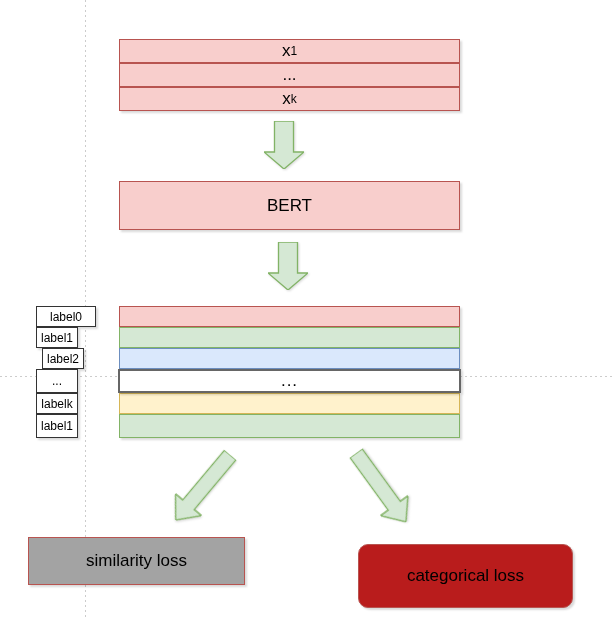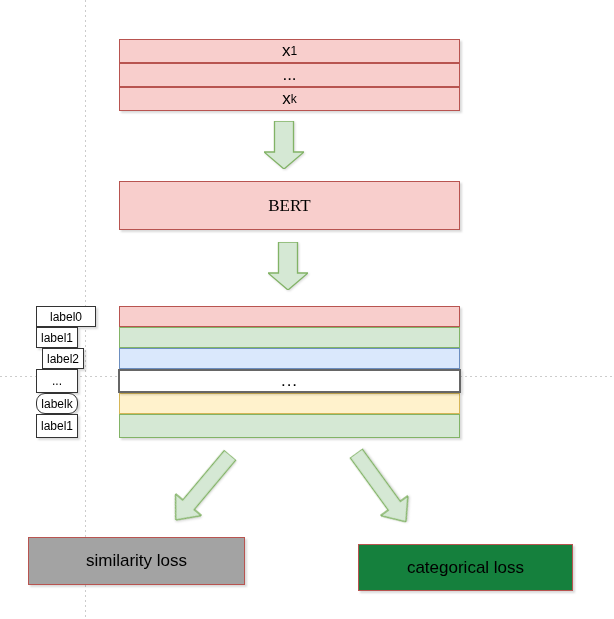--- a/index.html
+++ b/index.html
@@ -47,42 +47,42 @@
     <div class="shape big-text" style="left: 119px; top: 87px; width: 341px; height: 24px; background-color: rgb(248, 206, 204); border-color: rgb(184, 84, 80);">
       <span>x</span>
         <sub>k</sub>
     </div>
   </div>
 
   <svg class="arrow" style="left:264px; top:121px;" width="40" height="48" viewBox="0 0 40 48">
     <polygon points="10.5,0 29.5,0 29.5,31 40,31 20,48 0,31 10.5,31" stroke-width="1.3" fill="#d5e8d4" stroke="#82b366"></polygon>
   </svg>
 
-  <div class="shape big-text" style="left: 119px; top: 181px; width: 341px; height: 49px; background-color: rgb(248, 206, 204); border-color: rgb(184, 84, 80); font-family: Liberation Serif, serif;">
+  <div class="shape big-text" style="left: 119px; top: 181px; width: 341px; height: 49px; background-color: rgb(248, 206, 204); border-color: rgb(184, 84, 80);">
     <span>BERT</span>
   </div>
 
   <svg class="arrow" style="left:268px; top:242px;" width="40" height="48" viewBox="0 0 40 48">
     <polygon points="10.5,0 29.5,0 29.5,31 40,31 20,48 0,31 10.5,31" stroke-width="1.3" fill="#d5e8d4" stroke="#82b366"></polygon>
   </svg>
 
   <div>
     <div class="shape small-text" style="left:36px; top:306px; width:60px; height:21px; border-color:#333; background:#fff;">
       <span>label0</span>
     </div>
     <div class="shape small-text" style="left:36px; top:327px; width:42px; height:21px; border-color:#333; background:#fff;">
       <span>label1</span>
     </div>
     <div class="shape small-text" style="left:36px; top:348px; width:42px; height:21px; border-color:#333; background:#fff;margin-left:6px;">
       <span>label2</span>
     </div>
     <div class="shape small-text" style="left:36px; top:369px; width:42px; height:24px; border-color:#333; background:#fff;">
       <span>...</span>
     </div>
-    <div class="shape small-text" style="left:36px; top:393px; width:42px; height:21px; border-color:#333; background:#fff;border-radius:9px;">
+    <div class="shape small-text" style="left:36px; top:393px; width:42px; height:21px; border-color:#333; background:#fff;">
       <span>labelk</span>
     </div>
     <div class="shape small-text" style="left:36px; top:414px; width:42px; height:24px; border-color:#333; background:#fff;">
       <span>label1</span>
     </div>
   </div>
 
   <div>
     <div class="shape" style="left: 119px; top: 306px; width: 341px; height: 21px; background-color: rgb(248, 206, 204); border-color: rgb(184, 84, 80);"></div>
     <div class="shape" style="left: 119px; top: 327px; width: 341px; height: 21px; background-color: rgb(213, 232, 212); border-color: rgb(130, 179, 102);"></div>
@@ -97,17 +97,17 @@
   <svg class="arrow" style="left:186px; top:445px; transform:rotate(40deg);" width="34" height="85" viewBox="0 0 34 85">
     <polygon points="9.5,0 24.5,0 24.5,65 34,65 17,85 0,65 9.5,65" stroke-width="1.3" fill="#d5e8d4" stroke="#82b366"></polygon>
   </svg>
   <svg class="arrow" style="left:364px; top:445px; transform:rotate(-36deg);" width="34" height="85" viewBox="0 0 34 85">
     <polygon points="9.5,0 24.5,0 24.5,65 34,65 17,85 0,65 9.5,65" stroke-width="1.3" fill="#d5e8d4" stroke="#82b366"></polygon>
   </svg>
 
   <div class="shape big-text" style="left: 28px; top: 537px; width: 217px; height: 48px; background-color: #a3a3a3; border-color: rgb(184, 84, 80); text-align: center;">
     <span>similarity loss</span>
   </div>
-  <div class="shape big-text" style="left: 358px; top: 544px; width: 215px; height: 47px; background-color: #15803d; border-color: rgb(184, 84, 80);">
+  <div class="shape big-text" style="left: 358px; top: 544px; width: 215px; height: 64px; background-color: #b91c1c; border-color: rgb(184, 84, 80); border-radius: 10px;">
     <span>categorical loss</span>
   </div>
 
 </div>
 
 </body></html>

